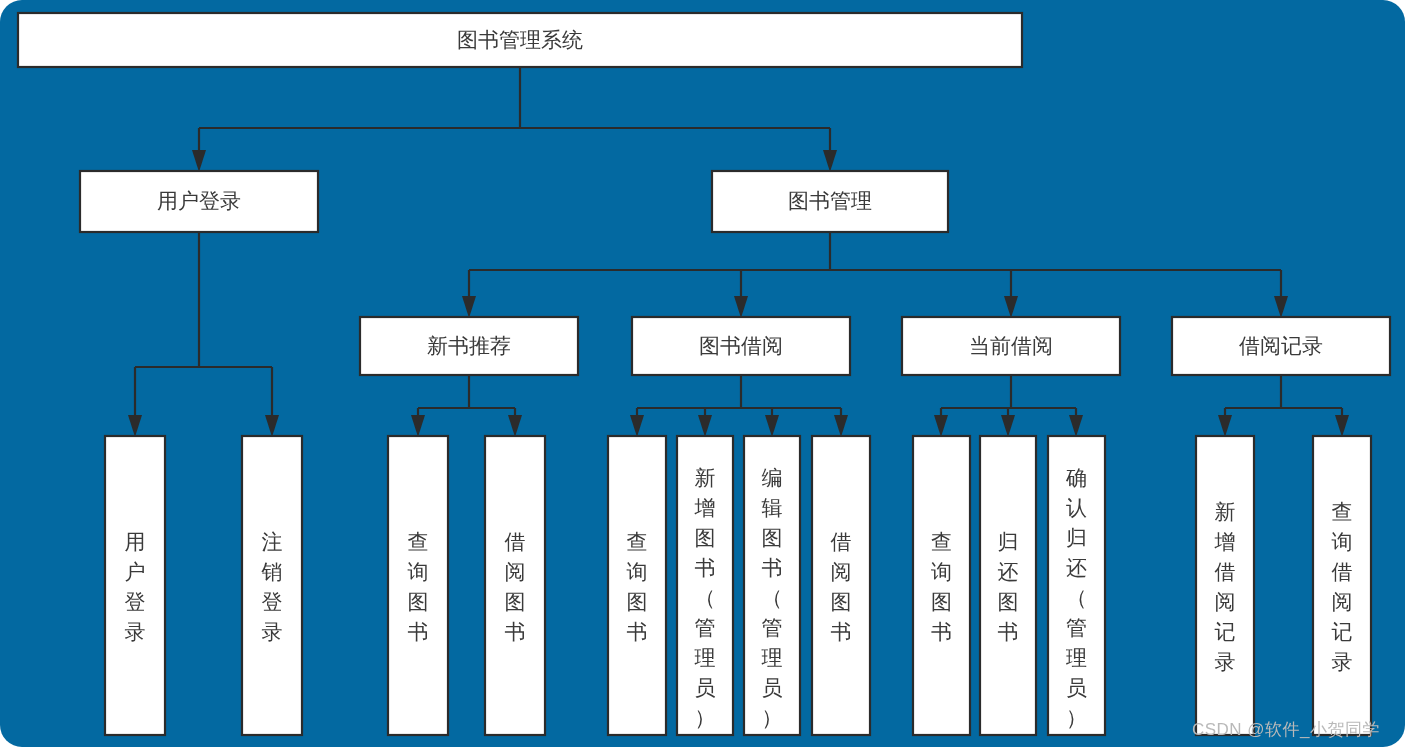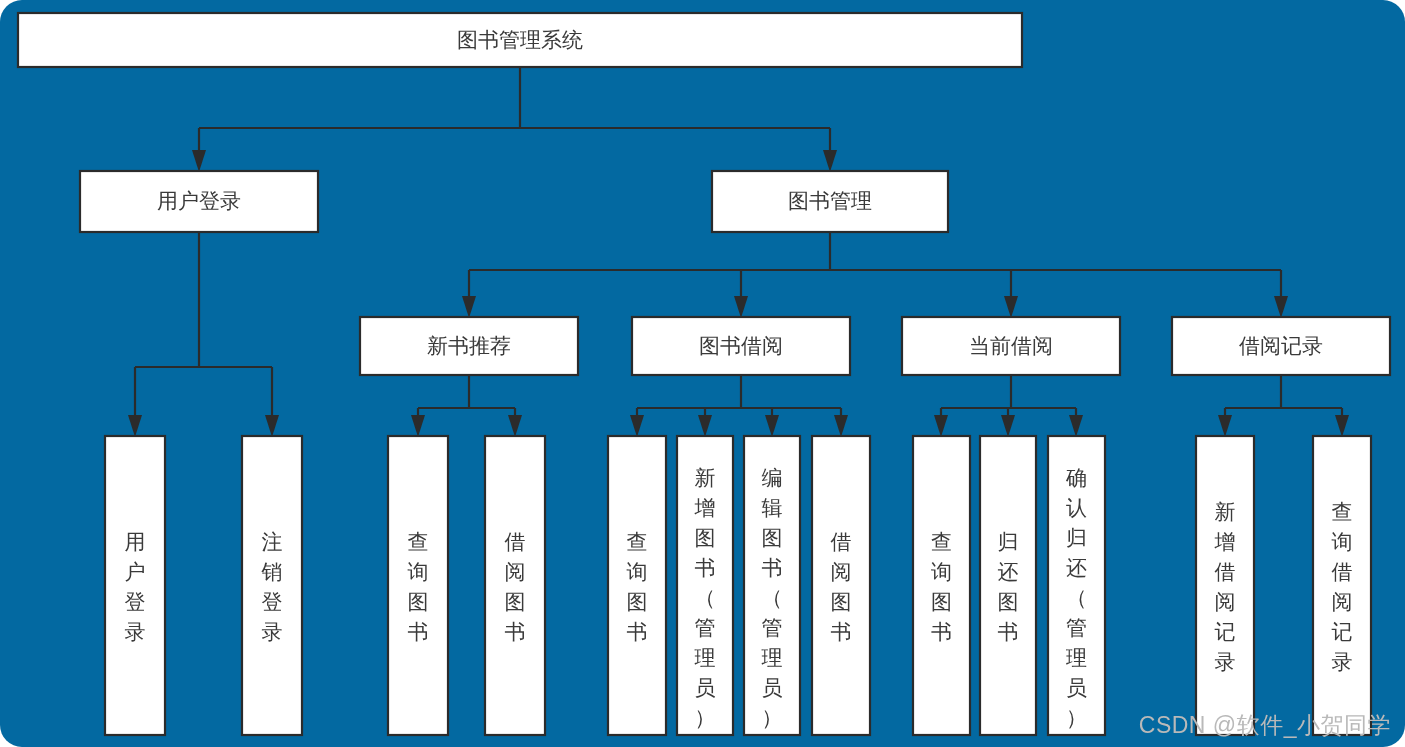--- a/index.html
+++ b/index.html
@@ -50,24 +50,24 @@
     dominant-baseline: middle;
   }
   .node-label-vert {
     fill: #3a3a3a;
     font-family: "Liberation Sans", "DejaVu Sans", sans-serif;
     font-size: 21px;
     text-anchor: middle;
   }
   .watermark {
     position: absolute;
-    right: 14px;
+    right: 25px;
     bottom: 6px;
     font-family: "Liberation Sans", "DejaVu Sans", sans-serif;
-    font-size: 23px;
+    font-size: 17px;
     color: #b9b9b9;
     letter-spacing: 0.5px;
     white-space: nowrap;
     user-select: none;
   }
 </style>
 </head>
 <body>
 
 <div id="stage">

